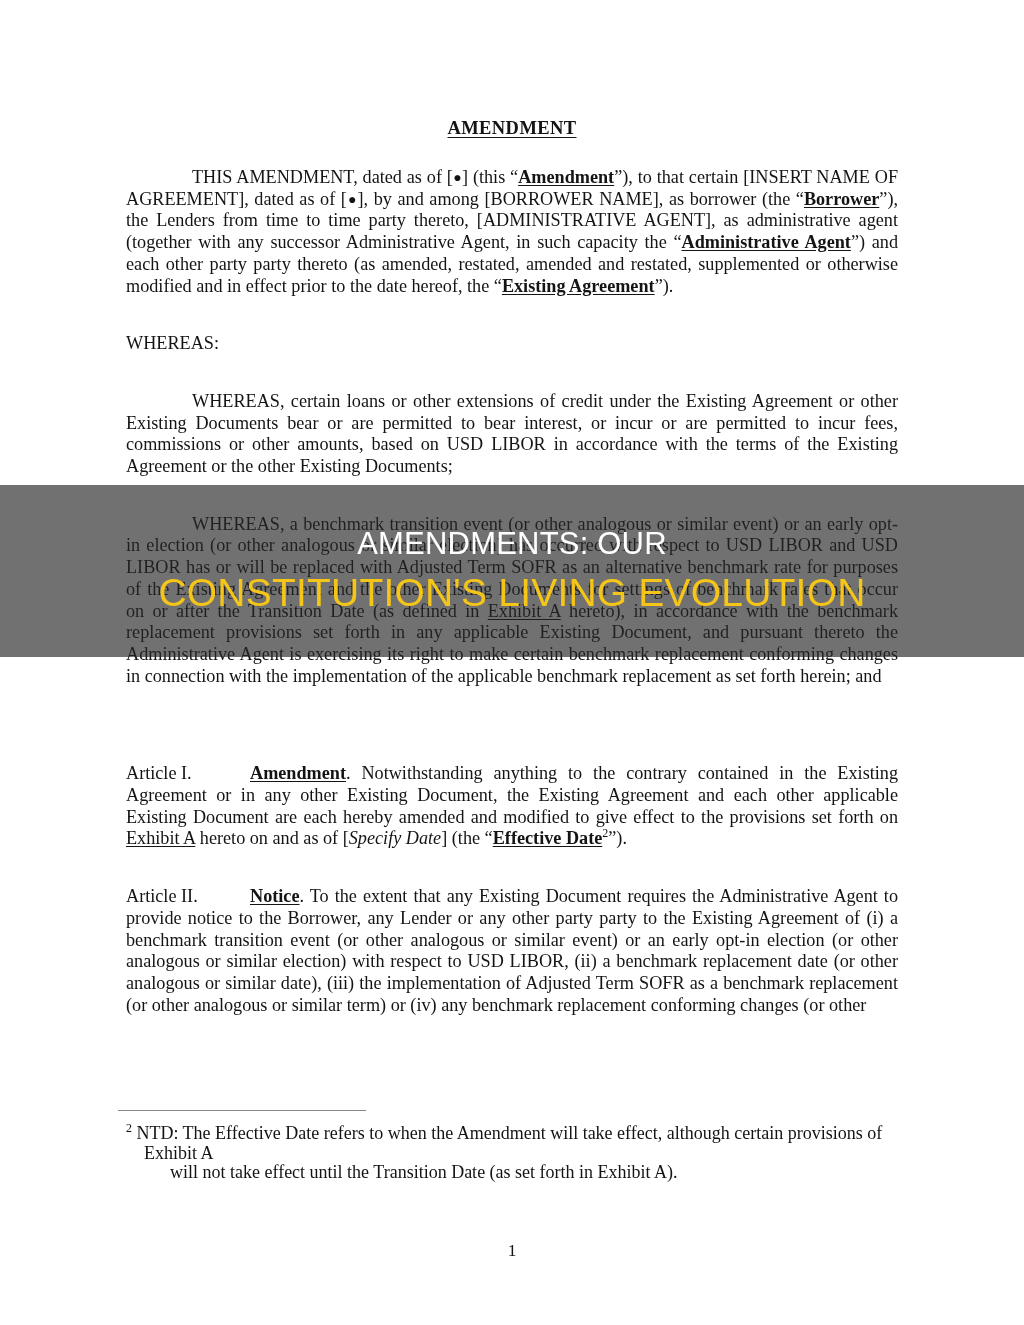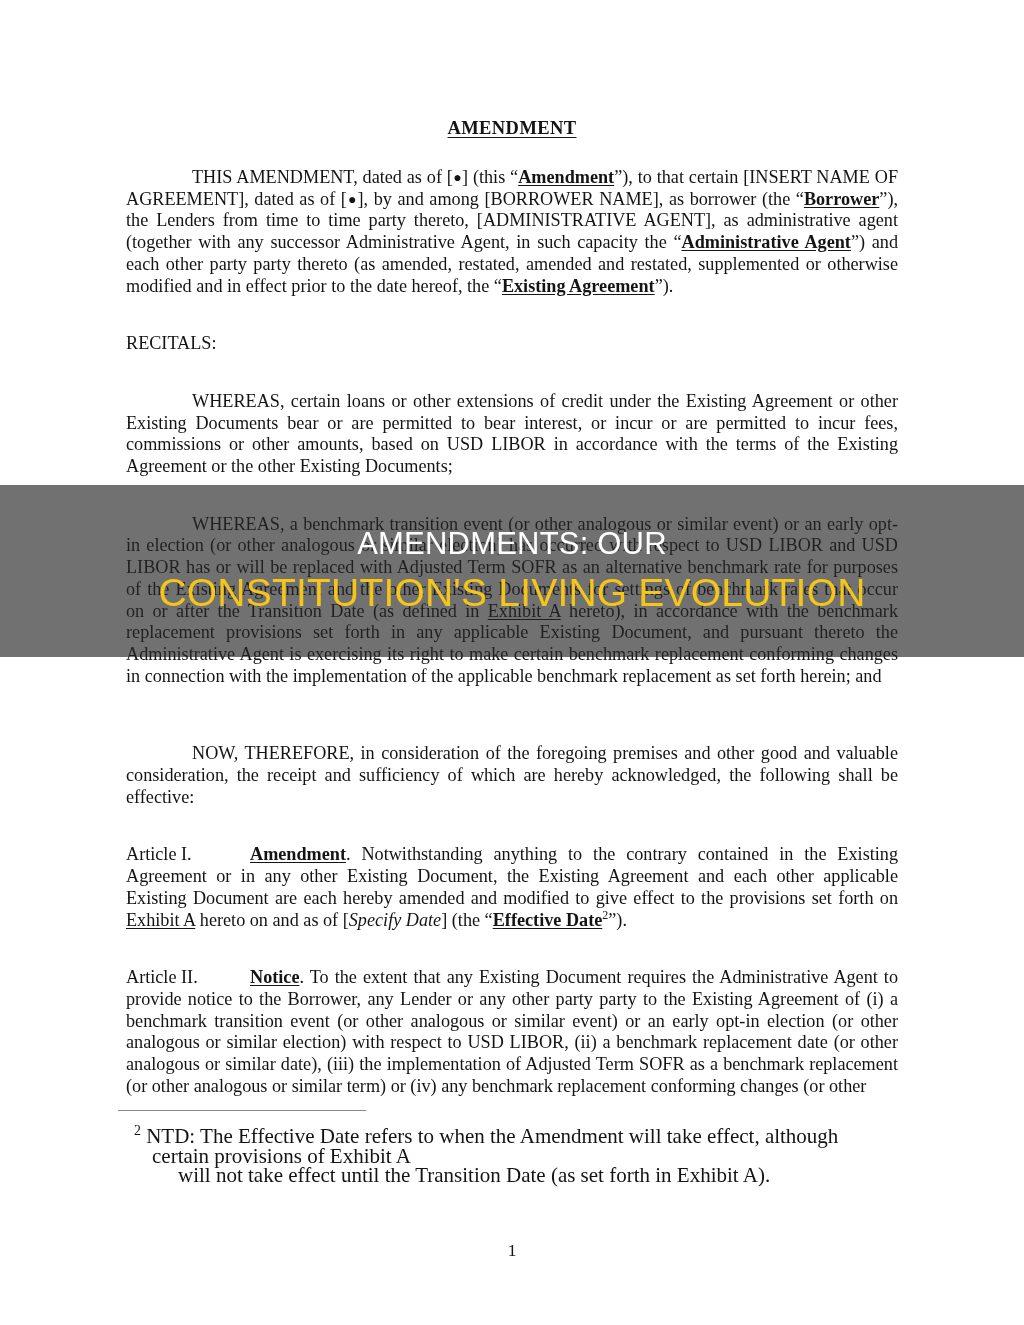--- a/index.html
+++ b/index.html
@@ -76,25 +76,25 @@
     top: 1110px;
     width: 788px;
   }
   .footnote-rule {
     width: 248px;
     height: 0;
     border-top: 1.2px solid #888888;
     margin-bottom: 13px;
   }
   .footnote-text {
-    font-size: 21px;
+    font-size: 18px;
     line-height: 19.5px;
     text-indent: -18px;
     padding-left: 18px;
-    margin: 16px;
+    margin: 8px;
   }
   .footnote-text .cont {
     display: block;
     padding-left: 26px;
     text-indent: 0;
   }
   .page-number {
     position: absolute;
     left: 0;
     right: 0;
@@ -142,36 +142,35 @@
   <div class="doc-body">
 
     <h1 class="doc-title">AMENDMENT</h1>
 
     <div class="gap-lg"></div>
 
     <p class="para indented"><span>THIS AMENDMENT, dated as of [</span><span class="bullet-box">●</span><span>] (this “</span><span class="bu">Amendment</span><span>”), to that certain [INSERT NAME OF AGREEMENT], dated as of [</span><span class="bullet-box">●</span><span>], by and among [BORROWER NAME], as borrower (the “</span><span class="bu">Borrower</span><span>”), the Lenders from time to time party thereto, [ADMINISTRATIVE AGENT], as administrative agent (together with any successor Administrative Agent, in such capacity the “</span><span class="bu">Administrative Agent</span><span>”) and each other party party thereto (as amended, restated, amended and restated, supplemented or otherwise modified and in effect prior to the date hereof, the “</span><span class="bu">Existing Agreement</span><span>”).</span></p>
 
     <div class="gap-md"></div>
 
-    <p class="para">RECITALS:</p>
+    <p class="para">WHEREAS:</p>
 
     <div class="gap-md"></div>
 
     <p class="para indented">WHEREAS, certain loans or other extensions of credit under the Existing Agreement or other Existing Documents bear or are permitted to bear interest, or incur or are permitted to incur fees, commissions or other amounts, based on USD LIBOR in accordance with the terms of the Existing Agreement or the other Existing Documents;</p>
 
     <div class="gap-md"></div>
 
     <p class="para indented"><span>WHEREAS, a benchmark transition event (or other analogous or similar event) or an early opt-in election (or other analogous or similar election) has occurred with respect to USD LIBOR and USD LIBOR has or will be replaced with Adjusted Term SOFR as an alternative benchmark rate for purposes of the Existing Agreement and the other Existing Documents for settings of benchmark rates that occur on or after the Transition Date (as defined in </span><span class="u">Exhibit A</span><span> hereto), in accordance with the benchmark replacement provisions set forth in any applicable Existing Document, and pursuant thereto the Administrative Agent is exercising its right to make certain benchmark replacement conforming changes in connection with the implementation of the applicable benchmark replacement as set forth herein; and</span></p>
 
     <div class="gap-md"></div>
 
 
     <div class="gap-md"></div>
 
-    <p class="para indented">NOW, THEREFORE, in consideration of the foregoing premises and other good and valuable consideration, the receipt and sufficiency of which are hereby acknowledged, the following shall be effective:</p>
 
     <div class="gap-md"></div>
 
     <p class="para"><span class="article-head">Article I.</span><span class="bu">Amendment</span><span>.  Notwithstanding anything to the contrary contained in the Existing Agreement or in any other Existing Document, the Existing Agreement and each other applicable Existing Document are each hereby amended and modified to give effect to the provisions set forth on </span><span class="u">Exhibit A</span><span> hereto on and as of [</span><span class="it">Specify Date</span><span>] (the “</span><span class="bu">Effective Date</span><sup>2</sup><span>”).</span></p>
 
     <div class="gap-md"></div>
 
     <p class="para"><span class="article-head">Article II.</span><span class="bu">Notice</span><span>.  To the extent that any Existing Document requires the Administrative Agent to provide notice to the Borrower, any Lender or any other party party to the Existing Agreement of (i) a benchmark transition event (or other analogous or similar event) or an early opt-in election (or other analogous or similar election) with respect to USD LIBOR, (ii) a benchmark replacement date (or other analogous or similar date), (iii) the implementation of Adjusted Term SOFR as a benchmark replacement (or other analogous or similar term) or (iv) any benchmark replacement conforming changes (or other</span></p>
 
   </div>

